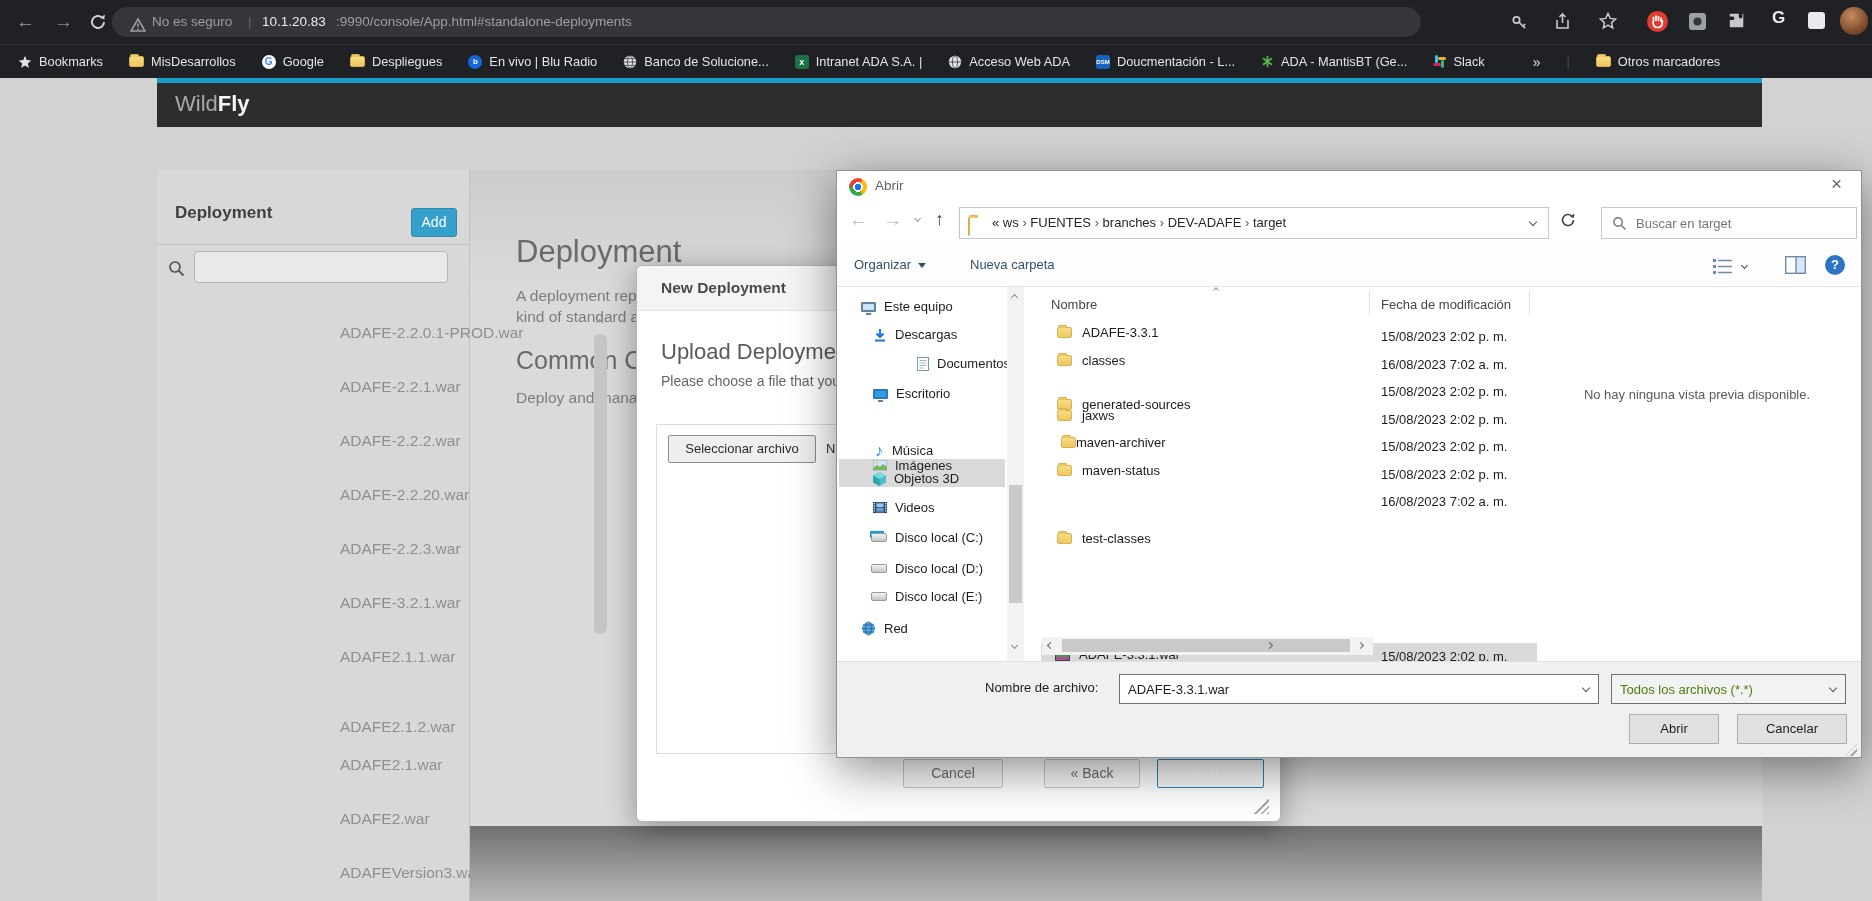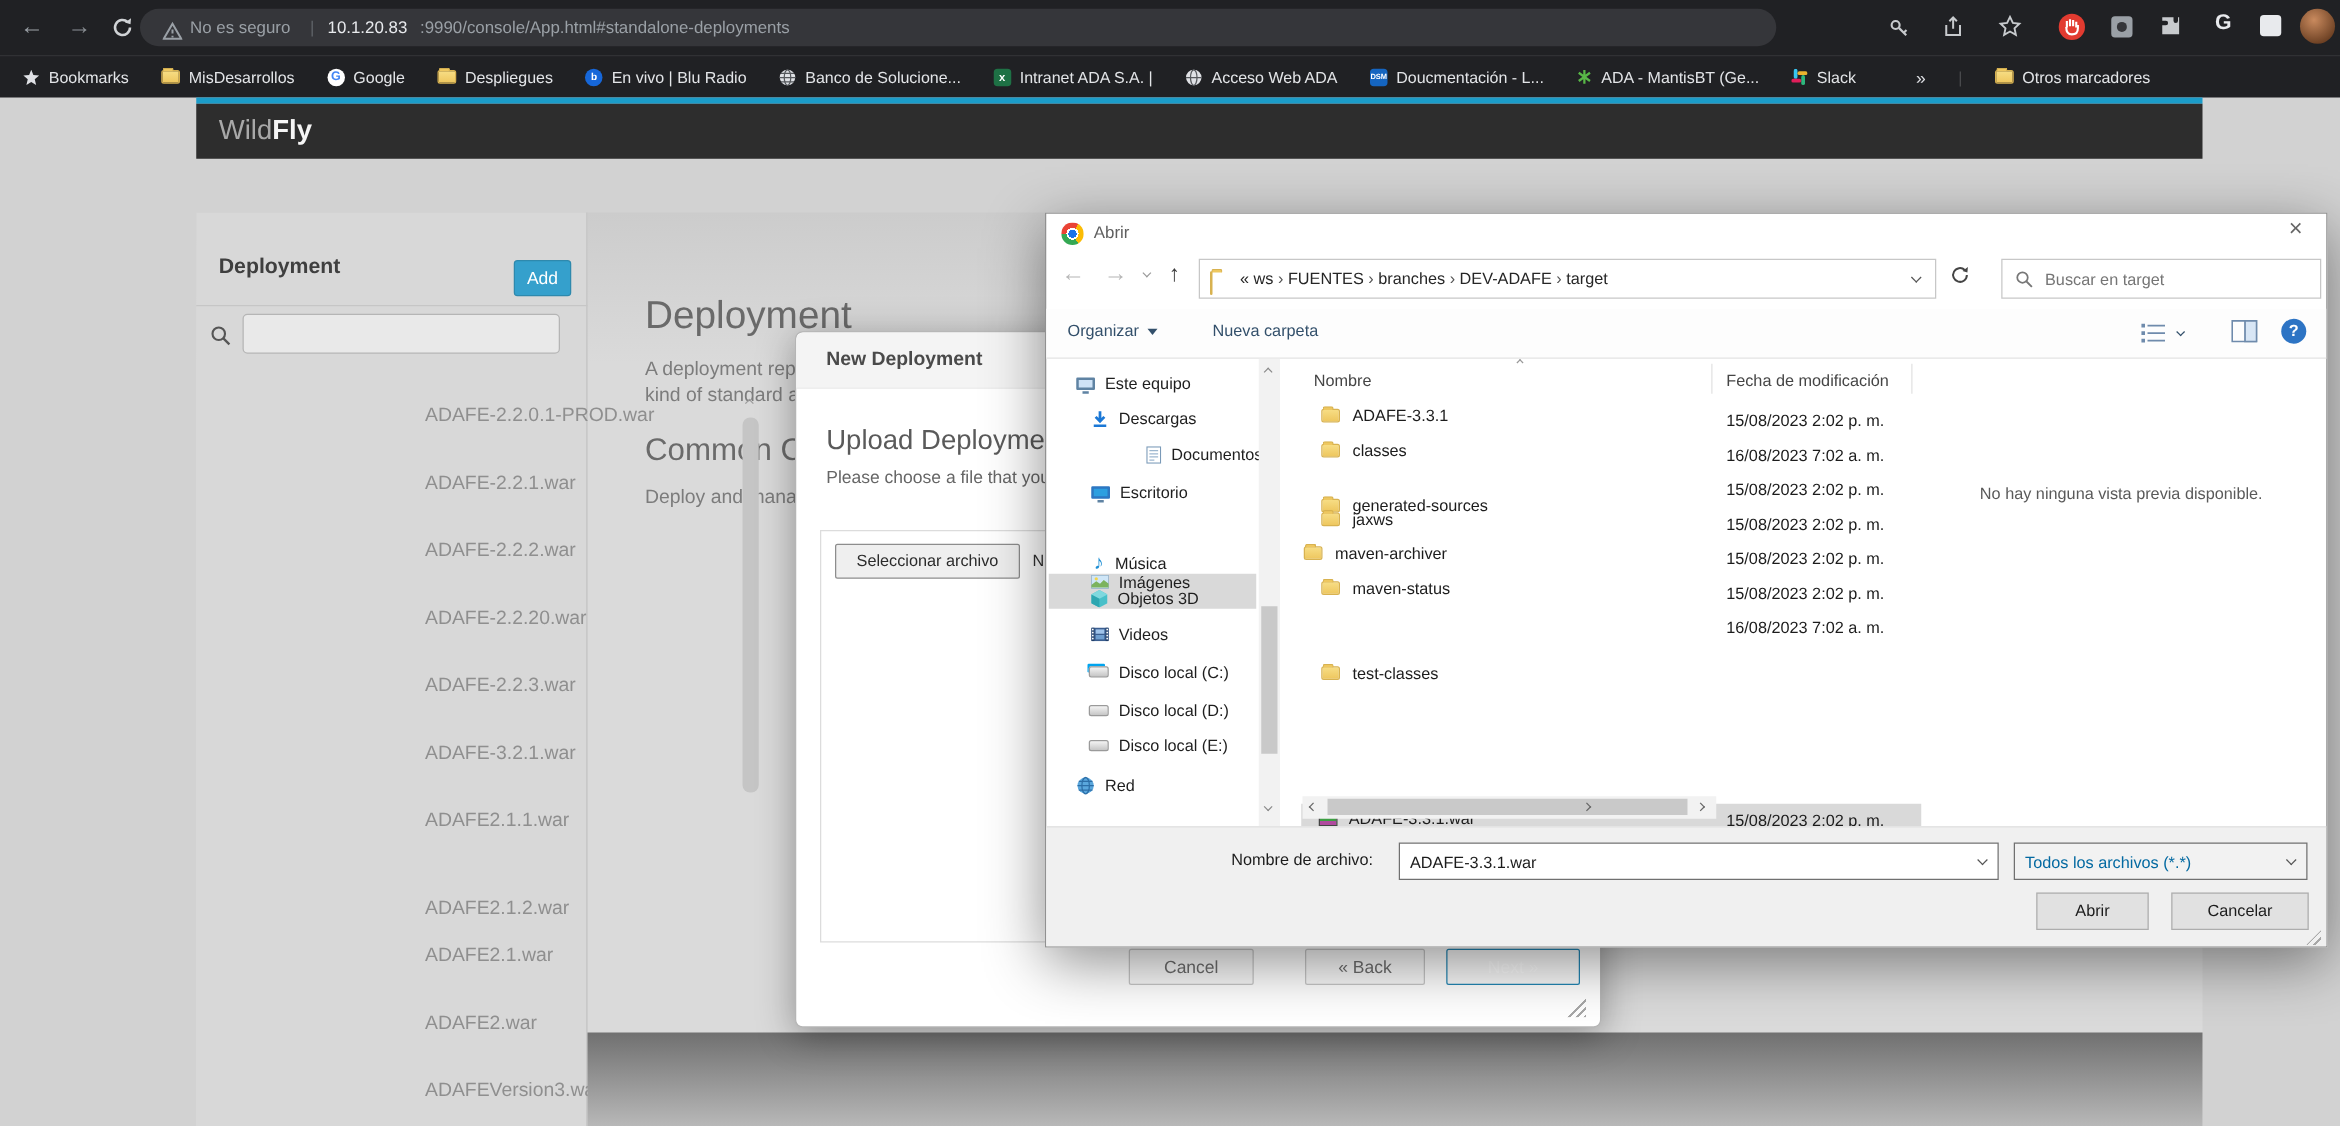--- a/index.html
+++ b/index.html
@@ -427,21 +427,21 @@
       <div class="abs" style="left:220px;top:93px;display:flex;align-items:center;gap:10px;margin-top:17px;">
           <span class="folder-ic"></span>
           <span class="flabel">generated-sources</span>
         </div>
       <div class="abs fdate" style="left:544px;top:97px;">15/08/2023 2:02 p. m.</div>
       <div class="abs" style="left:220px;top:121px;display:flex;align-items:center;gap:10px;">
           <span class="folder-ic"></span>
           <span class="flabel">jaxws</span>
         </div>
       <div class="abs fdate" style="left:544px;top:125px;">15/08/2023 2:02 p. m.</div>
-      <div class="abs" style="left:206px;top:148px;display:flex;align-items:center;gap:10px;justify-content:space-between;">
+      <div class="abs" style="left:224px;top:148px;display:flex;align-items:center;justify-content:space-between;">
           <span class="folder-ic"></span>
           <span class="flabel">maven-archiver</span>
         </div>
       <div class="abs fdate" style="left:544px;top:152px;">15/08/2023 2:02 p. m.</div>
       <div class="abs" style="left:220px;top:176px;display:flex;align-items:center;gap:10px;">
           <span class="folder-ic"></span>
           <span class="flabel">maven-status</span>
         </div>
       <div class="abs fdate" style="left:544px;top:180px;">15/08/2023 2:02 p. m.</div>
       <div class="abs" style="left:220px;top:203px;display:flex;align-items:center;gap:10px;margin-top:41px;">
@@ -466,21 +466,21 @@
 
     <div class="abs" style="left:700px;top:216px;width:320px;text-align:center;font-size:13px;color:#5a5a5a;">No hay ninguna vista previa disponible.</div>
 
     <div class="abs" style="left:0;top:490px;width:1024px;height:96px;background:#f0f0f0;border-top:1px solid #e0e0e0;">
       <span class="abs" style="left:148px;top:18px;font-size:13px;color:#1c1c1c;">Nombre de archivo:</span>
       <div class="abs" style="left:282px;top:12px;width:480px;height:30px;background:#fff;border:1px solid #707070;">
         <input style="position: absolute; left: 6px; top: 1px; width: 440px; height: 26px; border: none; font-size: 13px; color: rgb(28, 28, 28);" value="ADAFE-3.3.1.war">
         <span class="abs cv cv-d" style="right:9px;top:10px;width:6px;height:6px;border-color:#555;"></span>
       </div>
       <div class="abs" style="left:774px;top:12px;width:235px;height:30px;background:#f2f2f2;border:1px solid #707070;">
-        <span class="abs" style="left:8px;top:7px;font-size:13px;color:#0369a1;white-space:nowrap;">Todos los archivos (*.*)</span>
+        <span class="abs" style="left:8px;top:7px;font-size:13px;color:#4d7c0f;white-space:nowrap;">Todos los archivos (*.*)</span>
         <span class="abs cv cv-d" style="right:9px;top:10px;width:6px;height:6px;border-color:#555;"></span>
       </div>
       <div class="abs wbtn" style="left:792px;top:52px;width:90px;height:30px;line-height:28px;">Abrir</div>
       <div class="abs wbtn" style="left:900px;top:52px;width:110px;height:30px;line-height:28px;">Cancelar</div>
       <div class="abs grip" style="left:1008px;top:82px;width:12px;height:12px;"></div>
     </div>
   </div>
 
 </div>
 

